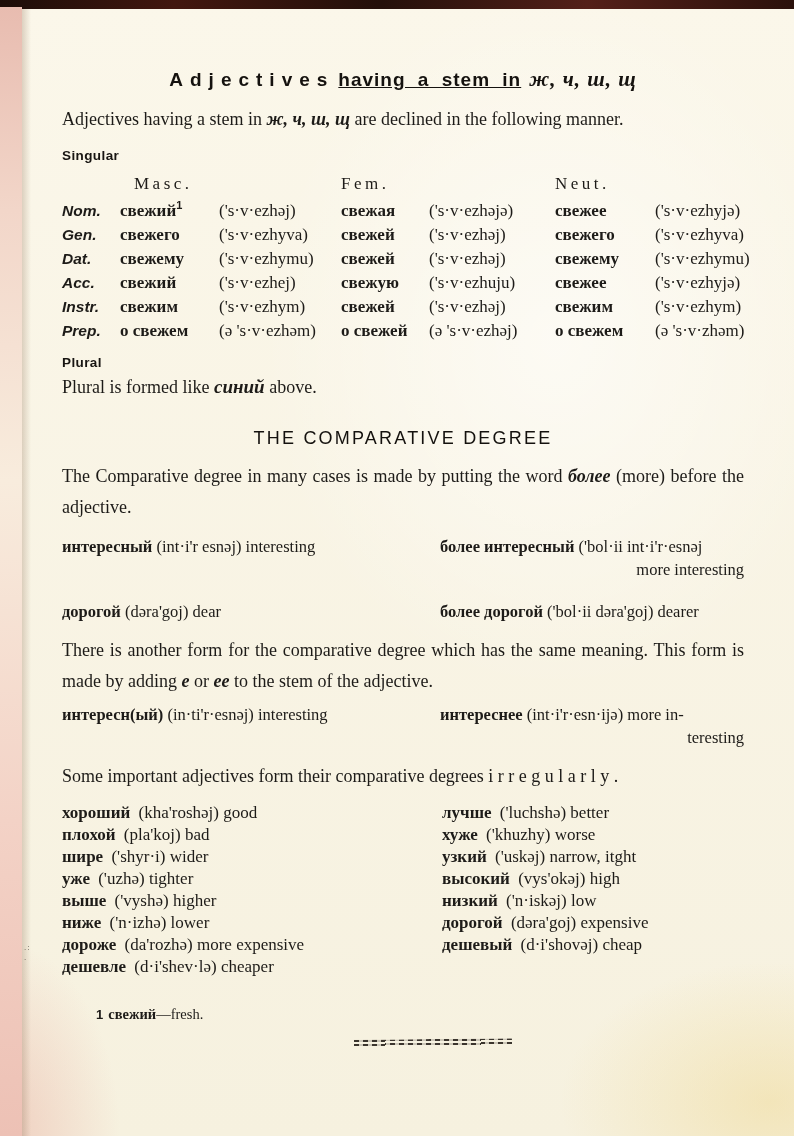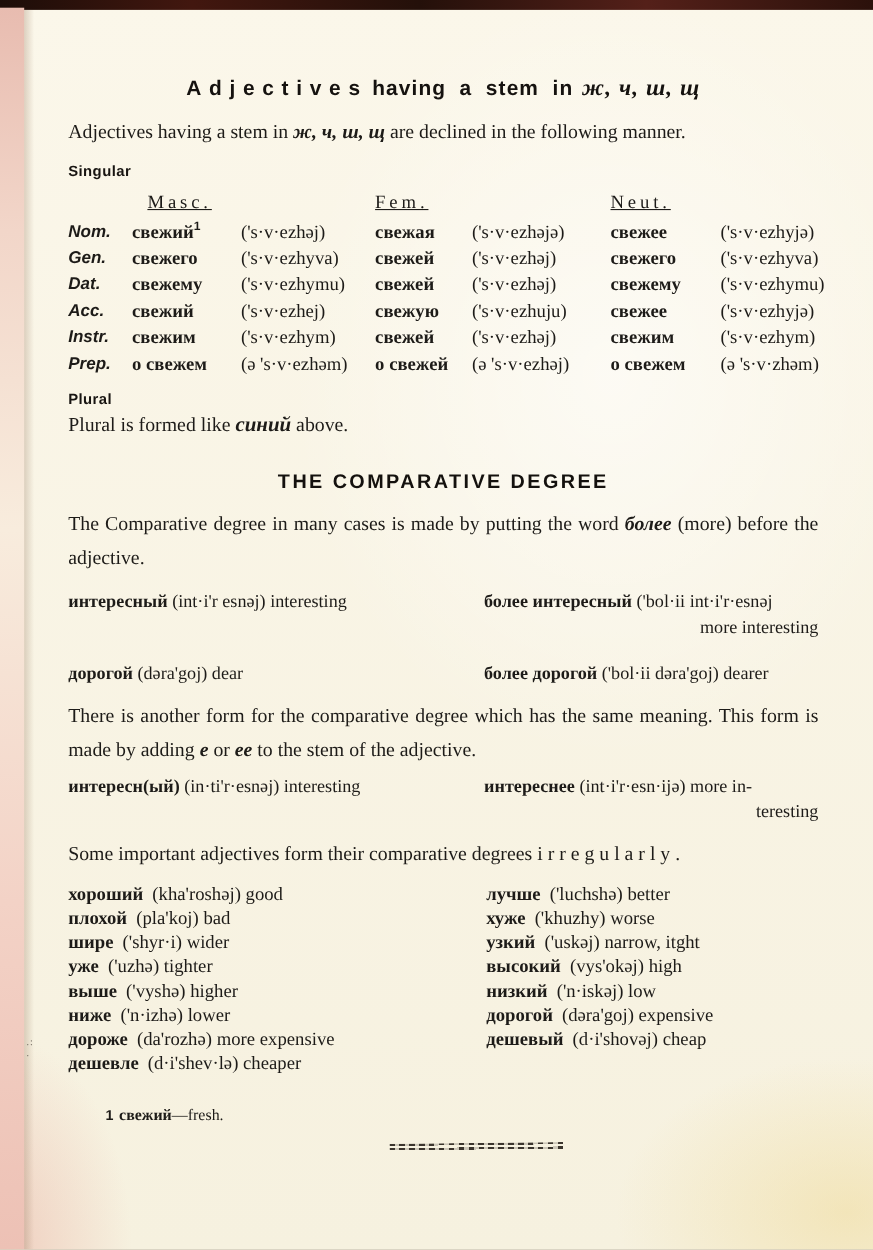--- a/index.html
+++ b/index.html
@@ -23,49 +23,49 @@
     background:linear-gradient(90deg, rgba(150,120,95,.30), rgba(150,120,95,0));
   }
   .speck { position:absolute; left:24px; top:942px; width:10px; height:30px;
     color:#6b655c; font-size:9px; line-height:10px; letter-spacing:1px; }
 
   .content { position:absolute; left:62px; right:50px; top:9px; }
 
   .title { margin:58px 0 0; text-align:center; font-family:"Liberation Sans","DejaVu Sans",sans-serif;
     font-size:19px; font-weight:bold; color:#15120f; white-space:nowrap; }
   .t-word1 { letter-spacing:7px; }
-  .t-rest  { letter-spacing:1px; word-spacing:6px; margin-left:4px; }
+  .t-rest  { letter-spacing:1px; word-spacing:6px; margin-left:4px;text-decoration:underline; }
   .t-ru    { font-family:"Liberation Serif","DejaVu Serif",serif; font-style:italic;
              font-size:21px; margin-left:8px; letter-spacing:1px; }
 
   .intro { margin:10px 0 0; font-size:18px; line-height:34px; text-align:justify; }
   .ru-inline { font-weight:bold; font-style:italic; }
 
   .mini-label { margin:12px 0 0; font-family:"Liberation Sans","DejaVu Sans",sans-serif;
     font-size:13.5px; font-weight:bold; letter-spacing:.4px; color:#181512; }
 
   .decl-table { margin:6px 0 0; display:grid;
     grid-template-columns:58px 99px 122px 88px 126px 100px auto;
     font-size:17px; line-height:24px; white-space:nowrap; }
-  .dt-h { letter-spacing:3.5px; line-height:30px; font-size:17px;text-decoration:underline; }
+  .dt-h { letter-spacing:3.5px; line-height:30px; font-size:17px; }
   .dt-h.h-masc { grid-column:2/4; padding-left:14px; }
   .dt-h.h-fem  { grid-column:4/6; }
   .dt-h.h-neut { grid-column:6/8; }
   .dt-case { font-family:"Liberation Sans","DejaVu Sans",sans-serif;
     font-weight:bold; font-style:italic; font-size:15.5px; }
   .dt-ru { font-weight:bold; padding-right:6px; }
   .fn-sup { font-size:11px; font-weight:bold; vertical-align:super; line-height:0;
     font-family:"Liberation Sans","DejaVu Sans",sans-serif; }
 
   .plural-note { margin:6px 0 0; font-size:18px; }
   .plural-note .ru-inline { font-size:19px;font-style:italic; }
 
   .section-heading { margin:30px 0 0; text-align:center;
     font-family:"Liberation Sans","DejaVu Sans",sans-serif;
-    font-size:18px; font-weight:bold; letter-spacing:2.2px; color:#14110e; }
+    font-size:18px; font-weight:normal; letter-spacing:2.2px; color:#14110e; }
 
   .para { margin:12px 0 0; font-size:18px; line-height:31px; text-align:justify; }
   .spaced-word { letter-spacing:4.5px; }
 
   .ex-grid { display:grid; grid-template-columns:378px auto; font-size:16.5px; line-height:23px; }
   .ex1 { margin-top:12px; row-gap:19px; }
   .ex2 { margin-top:6px; }
   .ex-ru { font-weight:bold; }
   .ex-line2 { text-align:right; }
 

